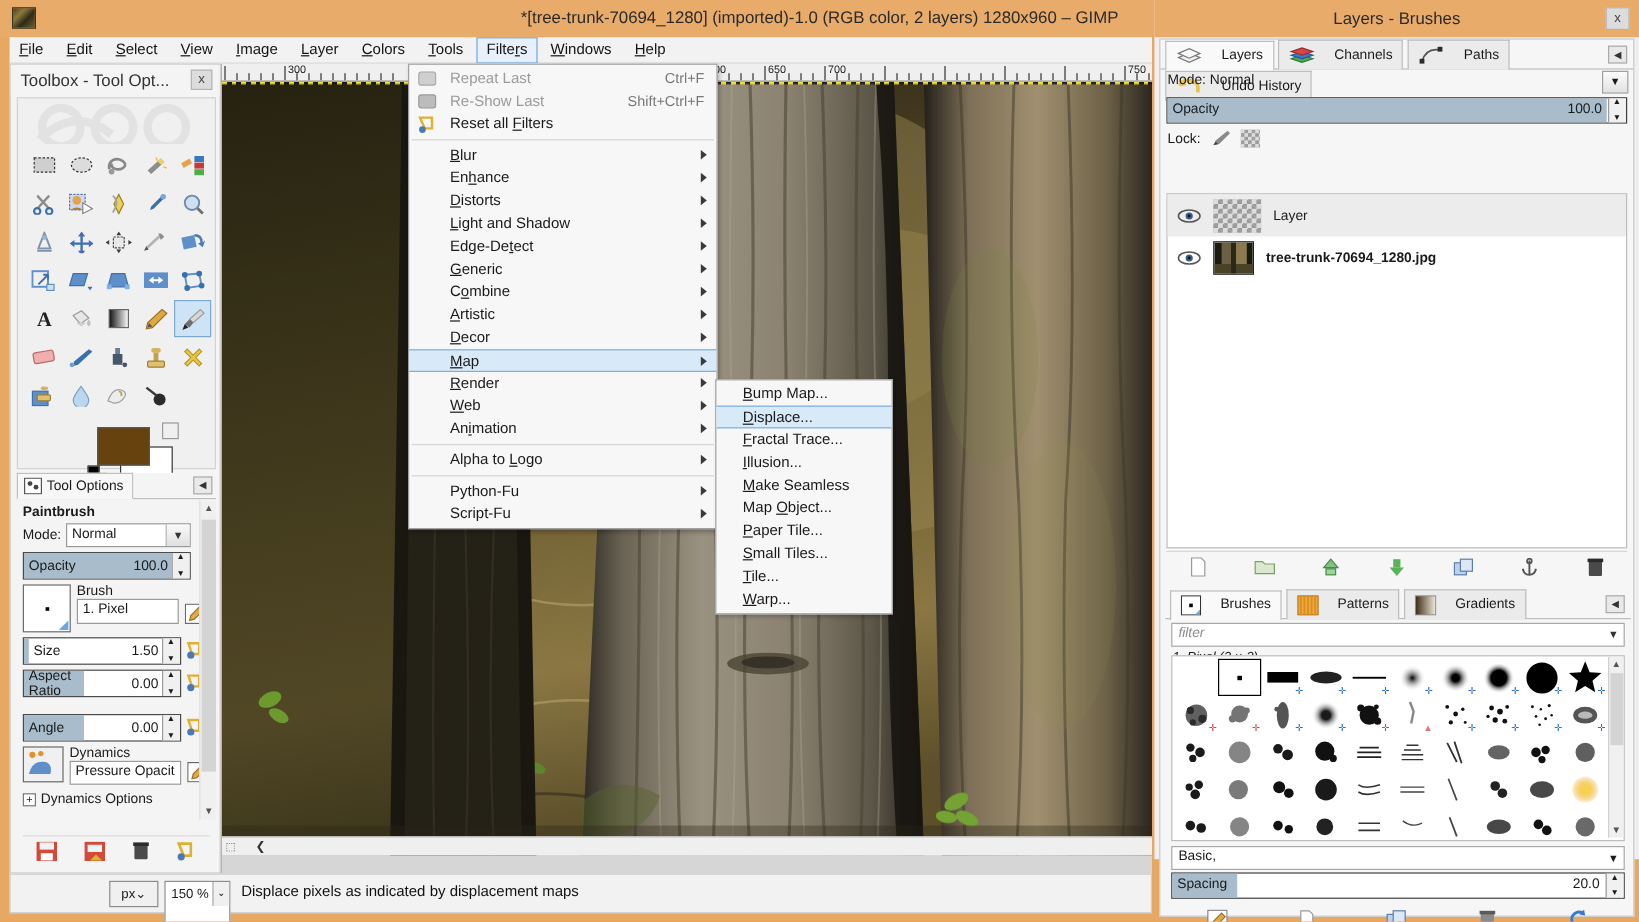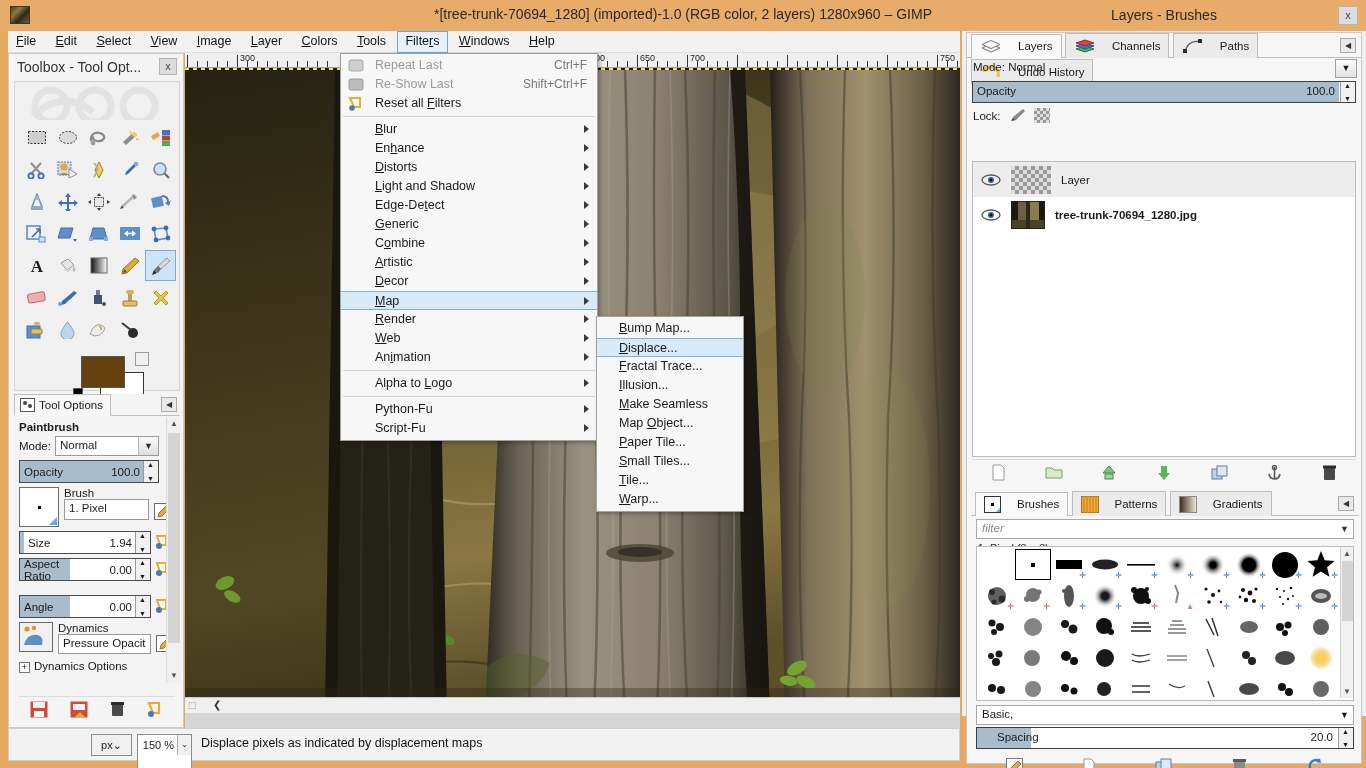--- a/index.html
+++ b/index.html
@@ -254,21 +254,21 @@
   .bcell.sel{ border:1px solid #000; }
   .bplus{ position:absolute; right:1px; bottom:0px; font-size:8px; color:#2b6fd6; }
   .bsc{ position:absolute; right:0; top:0; width:13px; height:151px; background:#f0f0f0;
         border-left:1px solid #d0d0d0; }
   .basicsel{ position:absolute; left:5px; top:214px; width:378px; height:20px;
      border:1px solid #a8a8a8; background:#fff; font-size:11.5px; padding:2px 0 0 5px; }
   .basicsel .fc{ position:absolute; right:4px; top:4px; font-size:9px; }
   .spacingbar{ position:absolute; left:5px; top:236px; width:378px; height:22px;
      border:1px solid #3e3e3e; background:#fff; }
   .spacingbar .fill{ position:absolute; left:0; top:0; bottom:0; width:54px; background:#a8bccb; }
-  .spacingbar .t1{ position:absolute; left:20px; top:3px; font-size:11.5px; }
+  .spacingbar .t1{ position:absolute; left:4px; top:3px; font-size:11.5px; }
   .spacingbar .t2{ position:absolute; right:20px; top:3px; font-size:11.5px; }
   .spacingbar .arr{ position:absolute; right:0; top:0; width:15px; height:20px;
      background:#f1f1f1; border-left:1px solid #9a9a9a; }
   .spacingbar .arr:before{ content:"\25B2"; position:absolute; top:0; left:3px; font-size:7px; }
   .spacingbar .arr:after{ content:"\25BC"; position:absolute; bottom:0; left:3px; font-size:7px; }
   .brushbtns{ position:absolute; left:5px; top:262px; width:378px; height:26px;
      display:flex; justify-content:space-around; align-items:center; }
 
   
   .menu{
@@ -617,21 +617,21 @@
           <svg width="17" height="17" style="margin-top:16px;">
             <rect x="0.5" y="0.5" width="16" height="16" fill="#fff" stroke="#6a6a6a"></rect>
               <path d="M12 3 l3 3 -7 7 -4 1 1-4z" fill="#e3a84a" stroke="#9a7320"></path>
             </svg>
         </div>
 
         <div class="opt-row" style="width:132px;">
           <div class="spin">
             <div class="fill" style="width:0;"></div>
             <span style="padding-left:4px;font-size:11.5px;">Size</span>
-            <span class="val">1.94</span>
+            <span class="val">1.50</span>
             <span class="arrows"></span>
           </div>
           <svg class="resetbtn" viewBox="0 0 16 16">
               <path d="M2 2h9v9H5z" fill="none" stroke="#e0b030" stroke-width="2"></path>
               <circle cx="4" cy="12" r="3" fill="#4a7ab5"></circle>
             </svg>
         </div>
 
         <div class="opt-row" style="width:132px;">
           <div class="spin">

